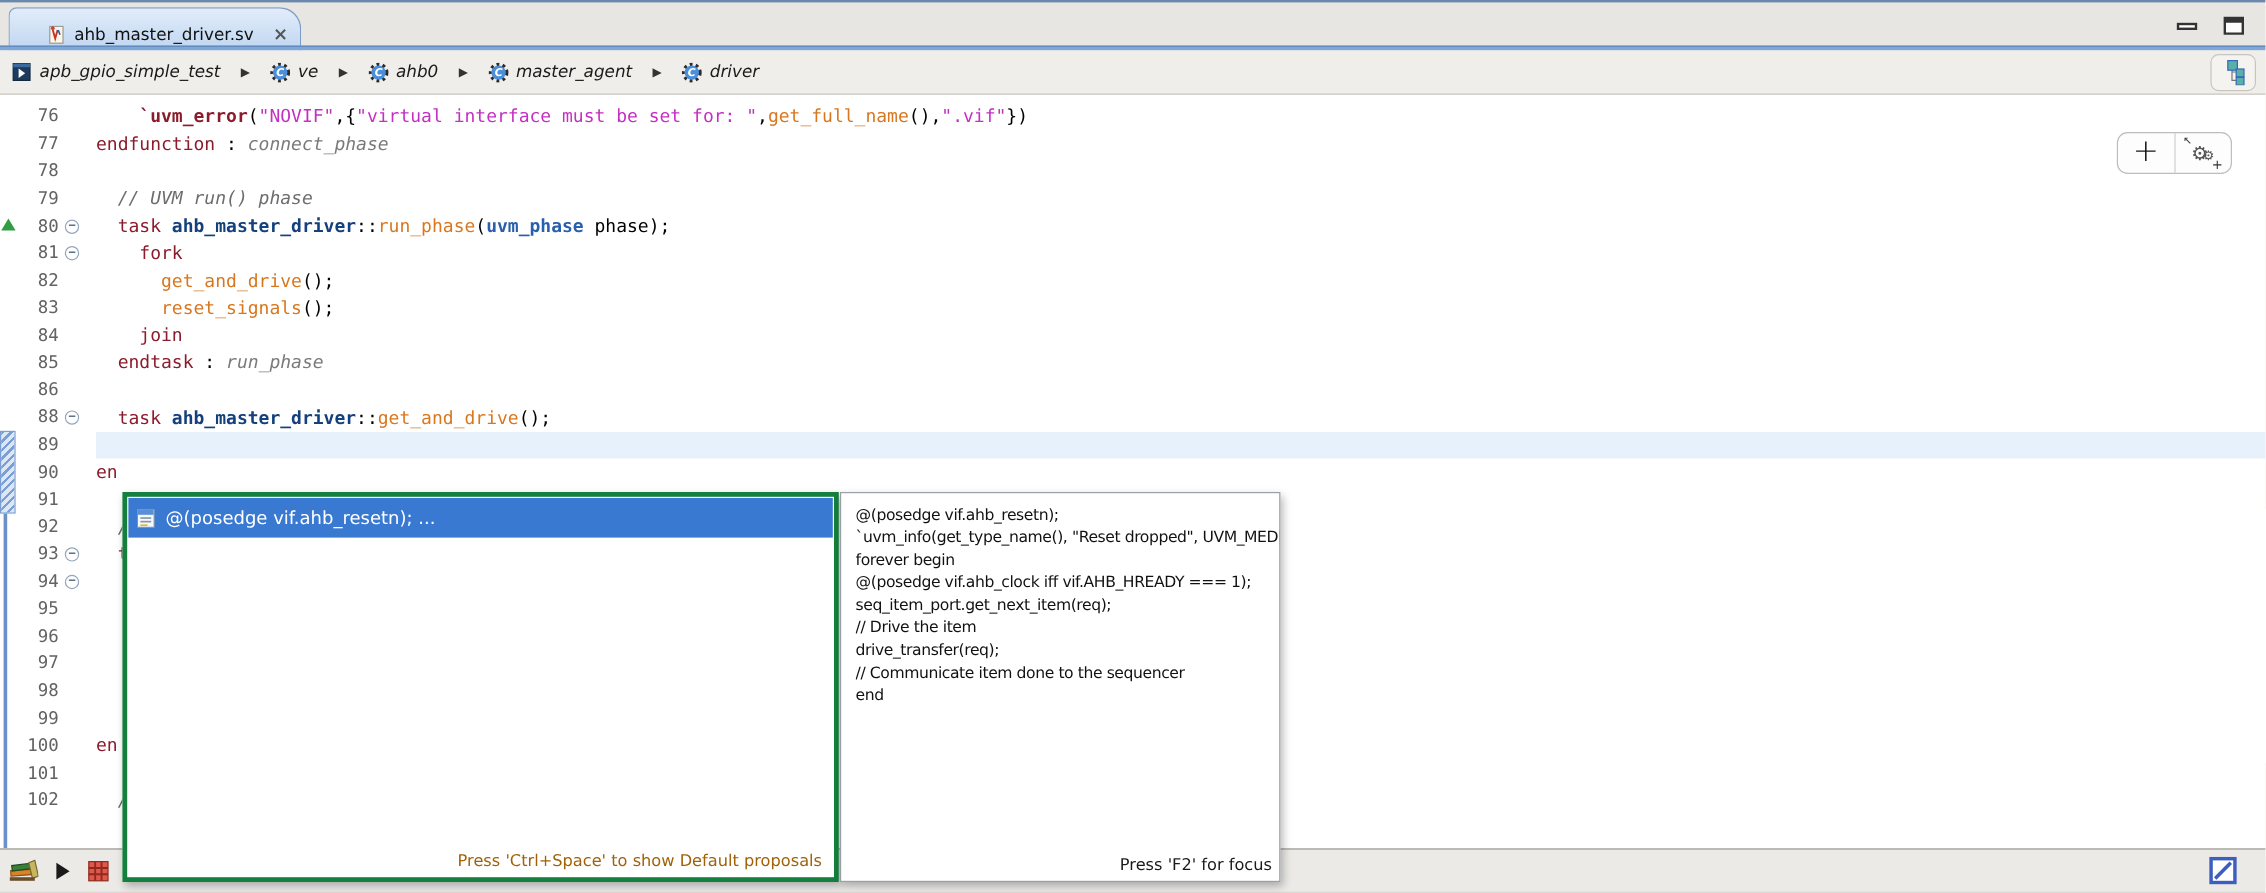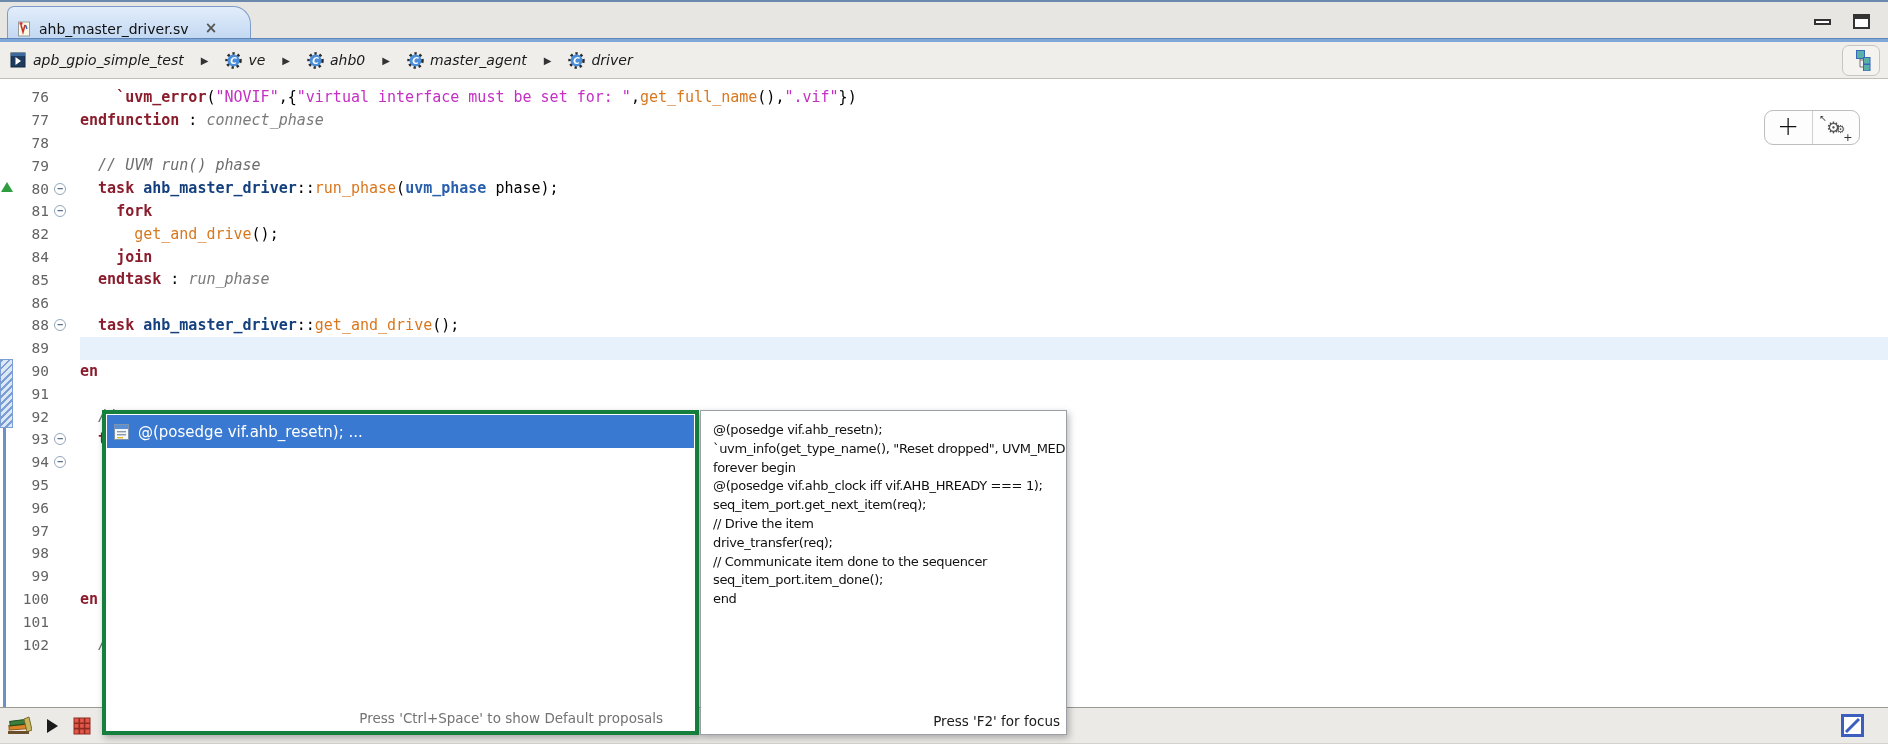--- a/index.html
+++ b/index.html
@@ -3,21 +3,21 @@
 <meta charset="utf-8">
 <style>
   * { margin:0; padding:0; box-sizing:border-box; }
   html,body { width:1888px; height:744px; overflow:hidden; font-family:"DejaVu Sans", sans-serif; }
   .window { position:relative; width:1888px; height:744px; background:#e8e6e2; border-top:2px solid #6b88ad; }
 
   
   .tabbar { position:absolute; left:0; top:2px; width:100%; height:34px; background:#e8e6e2; }
   .tab { position:absolute; left:7px; top:2px; width:244px; height:44px;
          background:linear-gradient(#e2edfa,#b7d1ef); border:1px solid #7b9cc9; border-bottom:none;
-         border-radius:7px 18px 0 0; display:flex; align-items:center; padding:0 10px 0 8px; }
+         border-radius:7px 18px 0 0; display:flex; align-items:center; padding:0 10px 0 8px;justify-content:flex-end; }
   .tab-title { font-size:14px; color:#111; margin-left:7px; white-space:nowrap; }
   .tab-close { margin-left:16px; font-size:15px; color:#555; font-weight:bold; cursor:pointer; line-height:1; }
   .blueband { position:absolute; left:0; top:36px; width:100%; height:4px; background:#7fa8d9; border-top:1px solid #5e86b8; }
   .winbtns { position:absolute; right:18px; top:10px; display:flex; gap:22px; align-items:center; }
   .minbtn { width:17px; height:6px; border:2px solid #333; background:#fdfdfd; }
   .maxbtn { width:17px; height:15px; border:2px solid #333; border-top:5px solid #333; background:#fdfdfd; }
 
   
   .breadcrumb { position:absolute; left:0; top:40px; width:100%; height:37px; background:#f0eeeb;
                 border-bottom:1px solid #c2beb8; display:flex; align-items:center; padding-left:10px; }
@@ -32,21 +32,21 @@
   .editor { position:absolute; left:0; top:77px; width:100%; height:628px; background:#ffffff; overflow:hidden; }
   .code-rows { position:absolute; left:0; top:7px; right:0; }
   .crow { display:flex; height:22.8px; align-items:center; }
   .crow.current { background:linear-gradient(to right, transparent 80px, var(--curline) 80px); }
   .cmark { width:12px; flex:none; height:100%; }
   .cnum  { width:42px; flex:none; text-align:right; padding-right:5px; font:14.5px "DejaVu Sans Mono", monospace; color:#636363; }
   .cfold { width:18px; flex:none; display:flex; align-items:center; }
   .foldicon { width:12px; height:12px; border:1px solid #94a6bc; border-radius:50%; background:#fff;
               color:#51687f; font:bold 10px/10px "DejaVu Sans Mono", monospace; text-align:center; }
   .ccode { flex:1; padding-left:8px; font:15px/22.8px "DejaVu Sans Mono", monospace; white-space:pre; color:#000; }
-  .tk-kw  { color:var(--kw); font-weight:bold; }
+  .tk-kw  { color:var(--kw); font-weight:normal; }
   .tk-mac { color:var(--kw); font-weight:bold; }
   .tk-type  { color:var(--type); font-weight:bold; }
   .tk-utype { color:var(--utype); font-weight:bold; }
   .tk-fn  { color:var(--fn); }
   .tk-str { color:var(--str); }
   .tk-cm  { color:var(--cm); font-style:italic; }
   .tk-lbl { color:#7a7a7a; font-style:italic; }
   .tk-pl  { color:#000; }
 
   .marker-triangle { position:absolute; left:1px; top:103px; width:0; height:0;
@@ -66,21 +66,21 @@
   .gears-glyph .g2 { font-size:11px; margin-left:-5px; }
   .gears-glyph .ga { position:absolute; left:-7px; top:-6px; font-size:9px; color:#333; }
   .gears-glyph .gp { position:absolute; right:-7px; bottom:-7px; font-size:11px; color:#333; }
 
   
   .popup-list { position:absolute; left:102px; top:408px; width:597px; height:325px; background:#fff;
                 border:4px solid #15803d; box-shadow:2px 3px 7px rgba(0,0,0,.28); z-index:20; }
   .proposal-row { margin:1px; height:33px; background:var(--sel); display:flex; align-items:center;
                   padding-left:7px; gap:9px; cursor:pointer; }
   .proposal-text { color:#fff; font-size:15px; white-space:nowrap; }
-  .popup-footer { position:absolute; right:32px; bottom:5px; font-size:13.5px; color:#737373; }
+  .popup-footer { position:absolute; right:10px; bottom:5px; font-size:13.5px; color:#a16207; }
   .popup-preview { position:absolute; left:700px; top:408px; width:367px; height:325px; background:#fff;
                    border:1px solid #9aa0a6; box-shadow:2px 3px 7px rgba(0,0,0,.28); z-index:20;
                    padding:10px 0 12px 12px; }
   .pline { font-size:13px; line-height:18.8px; letter-spacing:-0.35px; color:#111; white-space:pre; overflow:hidden; }
   .preview-footer { position:absolute; right:6px; bottom:5px; font-size:13.5px; color:#1a1a1a; letter-spacing:0; }
 
   
   .statusbar { position:absolute; left:0; top:705px; width:100%; height:36px; background:#eceae7;
                border-top:1px solid #9c9892; display:flex; align-items:center; padding-left:8px; gap:15px; z-index:3; }
   .statusedge { position:absolute; left:0; top:741px; width:100%; height:3px; background:#d5d2cd; }
@@ -215,20 +215,26 @@
           <span class="ccode"><span class="tk-pl">    </span><span class="tk-kw">fork</span></span>
         </div>
         <div class="crow">
           <span class="cmark"></span>
           <span class="cnum">82</span>
           <span class="cfold"></span>
           <span class="ccode"><span class="tk-pl">      </span><span class="tk-fn">get_and_drive</span><span class="tk-pl">();</span></span>
         </div>
         <div class="crow">
           <span class="cmark"></span>
+          <span class="cnum">83</span>
+          <span class="cfold"></span>
+          <span class="ccode"><span class="tk-pl">      </span><span class="tk-fn">reset_signals</span><span class="tk-pl">();</span></span>
+        </div>
+        <div class="crow">
+          <span class="cmark"></span>
           <span class="cnum">84</span>
           <span class="cfold"></span>
           <span class="ccode"><span class="tk-pl">    </span><span class="tk-kw">join</span></span>
         </div>
         <div class="crow">
           <span class="cmark"></span>
           <span class="cnum">85</span>
           <span class="cfold"></span>
           <span class="ccode"><span class="tk-pl">  </span><span class="tk-kw">endtask</span><span class="tk-pl"> : </span><span class="tk-lbl">run_phase</span></span>
         </div>
@@ -365,21 +371,20 @@
   <div class="popup-preview">
     <div>
         <div class="pline">@(posedge vif.ahb_resetn);</div>
         <div class="pline">`uvm_info(get_type_name(), "Reset dropped", UVM_MEDIUM)</div>
         <div class="pline">forever begin</div>
         <div class="pline">@(posedge vif.ahb_clock iff vif.AHB_HREADY === 1);</div>
         <div class="pline">seq_item_port.get_next_item(req);</div>
         <div class="pline">// Drive the item</div>
         <div class="pline">drive_transfer(req);</div>
         <div class="pline">// Communicate item done to the sequencer</div>
-        <div class="pline">seq_item_port.item_done();</div>
         <div class="pline">end</div>
       </div>
     <div class="preview-footer">Press 'F2' for focus</div>
   </div>
 
   <div class="statusbar">
     <span class="sb-icon">
       <svg width="24" height="20" viewBox="0 0 24 20">
         <rect x="1" y="9" width="17" height="4.5" fill="#d98227" stroke="#8c5413" transform="rotate(-4 9 11)"></rect>
         <rect x="2" y="4.5" width="15" height="4.5" fill="#3b7d3b" stroke="#1f4d1f" transform="rotate(-7 9 7)"></rect>

